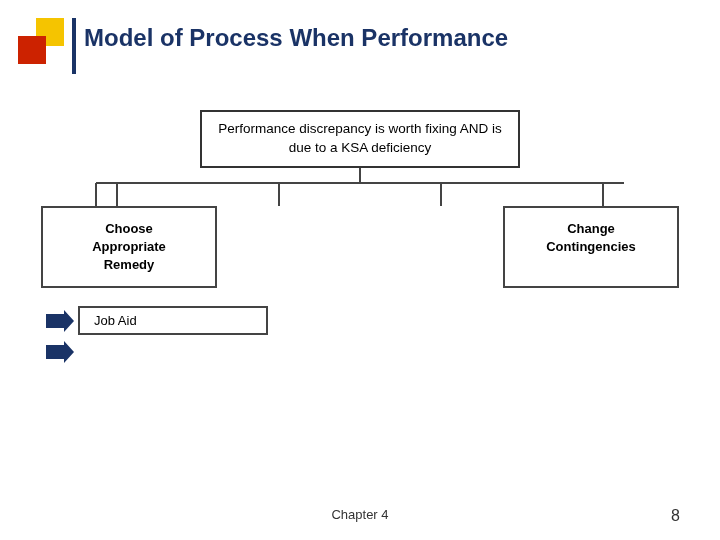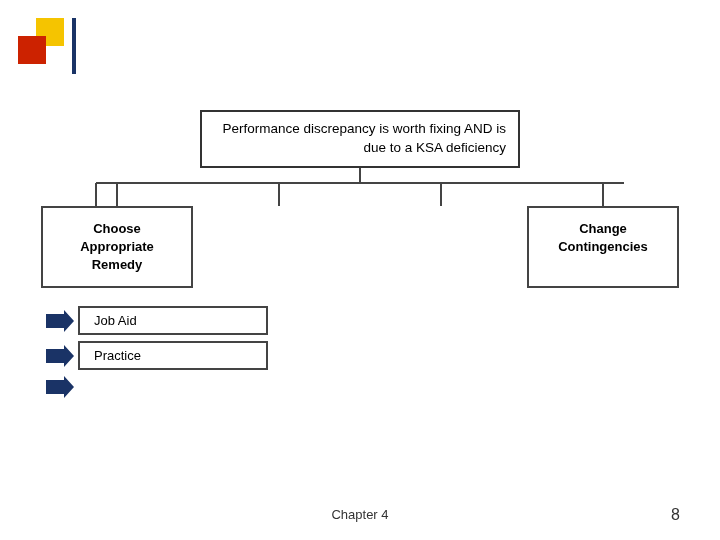--- a/index.html
+++ b/index.html
@@ -50,36 +50,35 @@
       font-weight: bold;
       color: #1a3366;
       line-height: 1.3;
     }
 
     
     .top-box {
       margin: 0 auto;
       width: 320px;
       border: 2px solid #333;
-      text-align: right;
+      text-align: center;
       padding: 8px 12px;
       font-size: 13.5px;
       line-height: 1.4;
       background: #fff;
     }
 
     
     .footer {
       position: absolute;
       bottom: 18px;
       left: 0;
       right: 0;
       display: flex;
       justify-content: center;
-      align-items: center;
     }
     .footer-chapter {
       font-size: 13px;
       color: #333;
     }
     .footer-page {
       position: absolute;
       right: 40px;
       font-size: 16px;
       color: #333;
@@ -99,21 +98,21 @@
     }
 
     .four-boxes {
       display: flex;
       justify-content: space-between;
       margin-top: 0;
       padding: 0 0px;
     }
 
     .four-box {
-      width: 152px;
+      width: 176px;
       border: 2px solid #444;
       text-align: center;
       padding: 12px 8px;
       font-size: 13px;
       font-weight: bold;
       line-height: 1.4;
       background: #fff;
     }
 
     .sub-rows {
@@ -144,21 +143,21 @@
 </head>
 <body>
 
 <div class="deco-squares">
   <div class="sq-yellow"></div>
   <div class="sq-red"></div>
 </div>
 <div class="deco-bar"></div>
 
 <div class="page-title">
-  <br>
+  <span>Model of Process When Performance</span><br>
 </div>
 
 <div class="diagram">
 
   <div class="top-row">
     <div class="top-box">
       <span>Performance discrepancy is worth fixing AND is due to a KSA deficiency</span>
     </div>
   </div>
 
@@ -189,28 +188,20 @@
     <div class="sub-row">
       <svg class="arrow-svg" width="28" height="22">
         <polygon points="0,4 18,4 18,0 28,11 18,22 18,18 0,18" fill="#1a3366"></polygon>
       </svg>
       <div class="sub-label-box">
         <span>Job Aid</span>
       </div>
     </div>
 
 
-    <div class="sub-row">
-      <svg class="arrow-svg" width="28" height="22">
-        <polygon points="0,4 18,4 18,0 28,11 18,22 18,18 0,18" fill="#1a3366"></polygon>
-      </svg>
-      <div class="sub-label-box">
-        <span>Practice</span>
-      </div>
-    </div>
 
     <div class="sub-row">
       <svg class="arrow-svg" width="28" height="22">
         <polygon points="0,4 18,4 18,0 28,11 18,22 18,18 0,18" fill="#1a3366"></polygon>
       </svg>
     </div>
 
 
   </div>
 </div>

